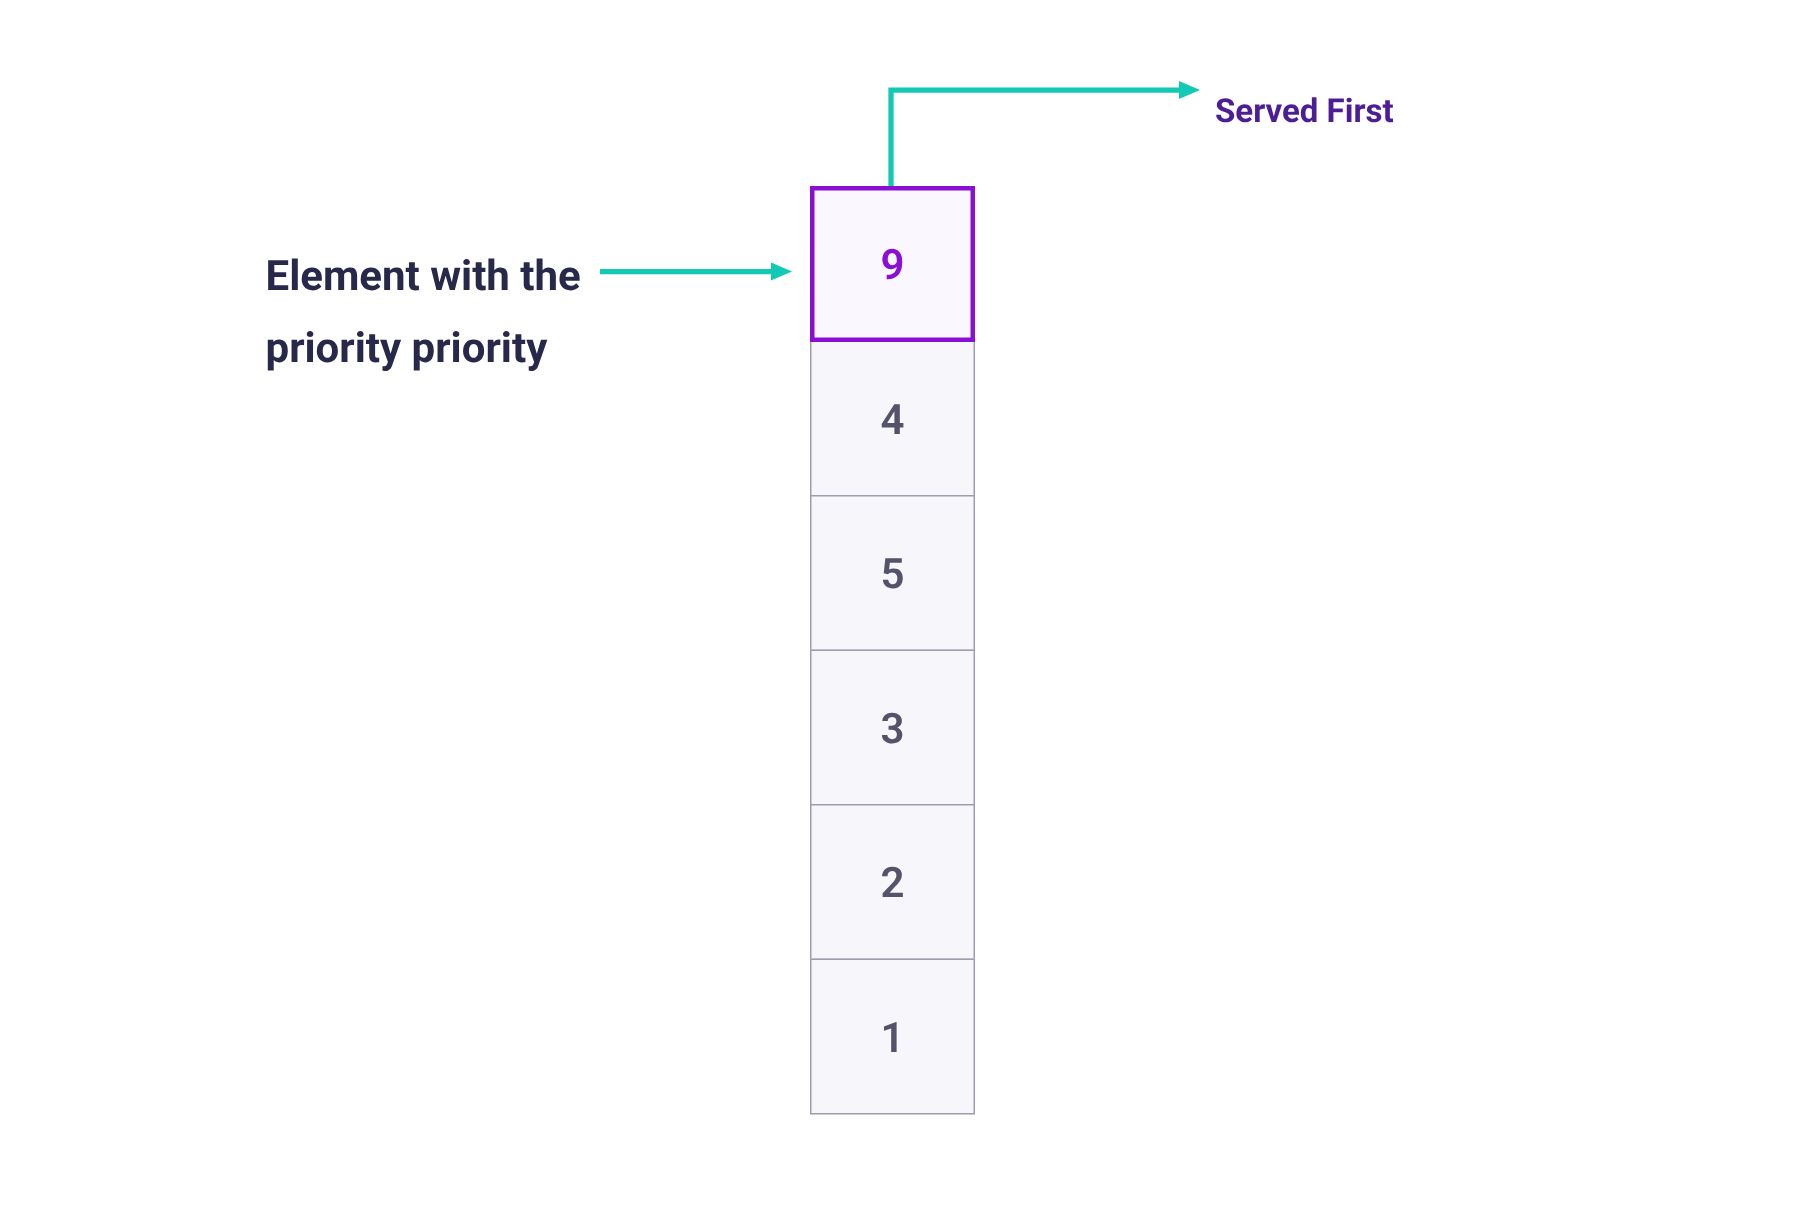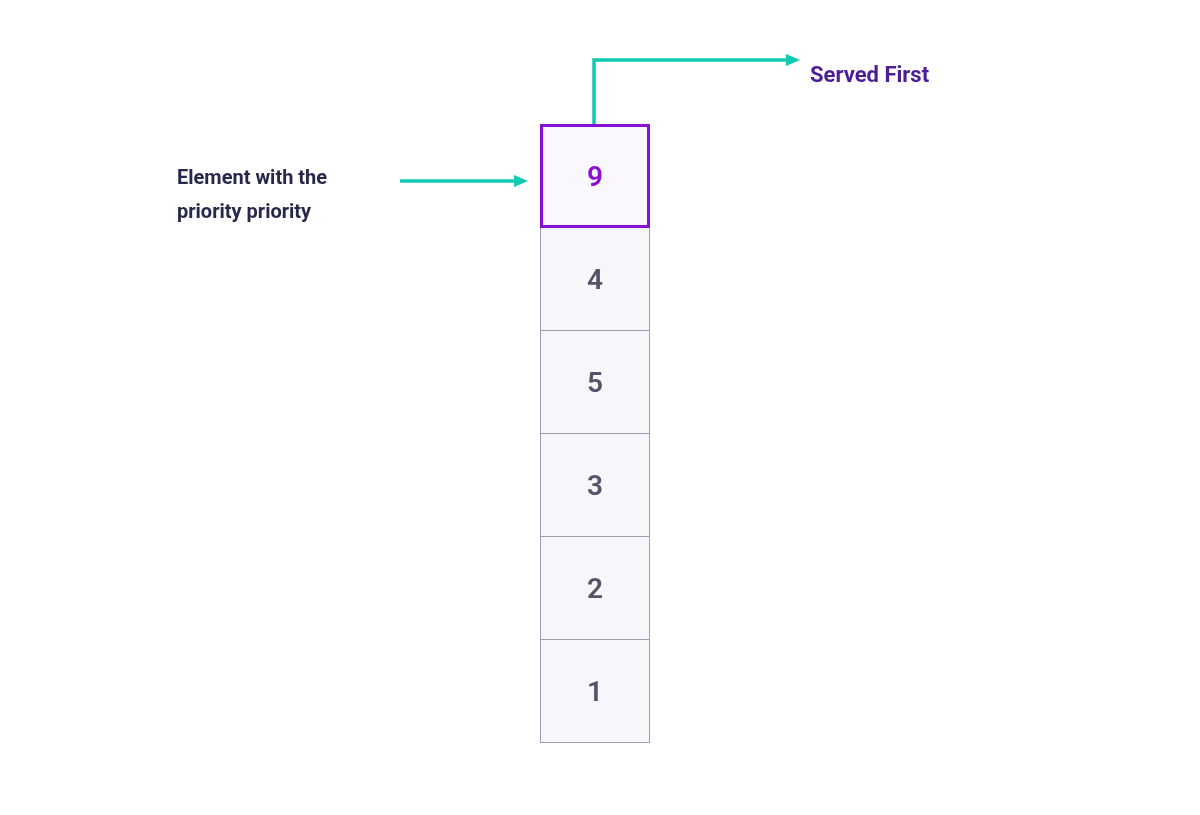--- a/index.html
+++ b/index.html
@@ -44,21 +44,21 @@
     background: #fbf7fe;
     color: #8a0fd4;
     z-index: 2;
     position: relative;
   }
 
   .label-left {
     position: absolute;
     left: 177px;
     top: 160px;
-    font-size: 20px;
+    font-size: 28px;
     font-weight: 700;
     color: #28284a;
     line-height: 1.7;
   }
 
   .label-right {
     position: absolute;
     left: 810px;
     top: 48px;
     font-size: 22px;

